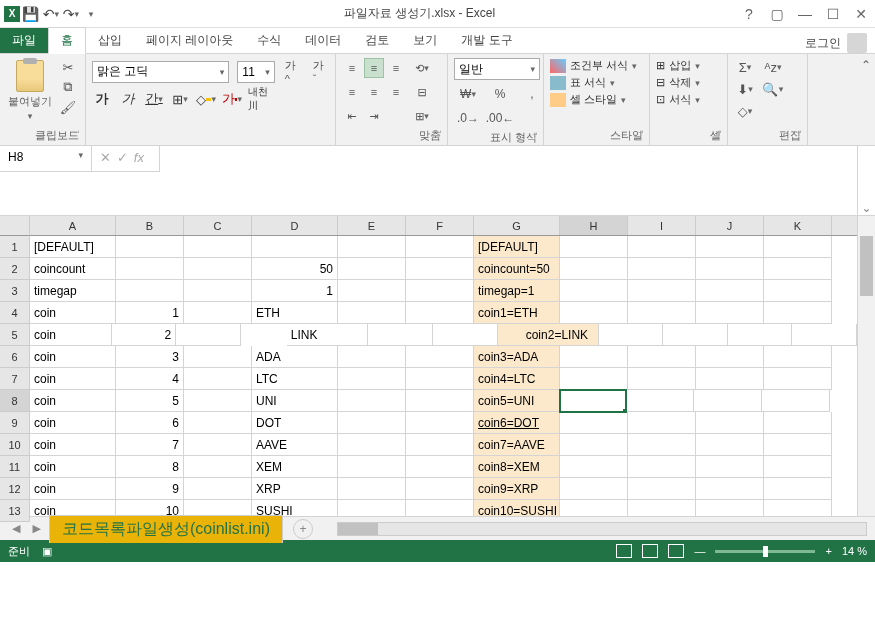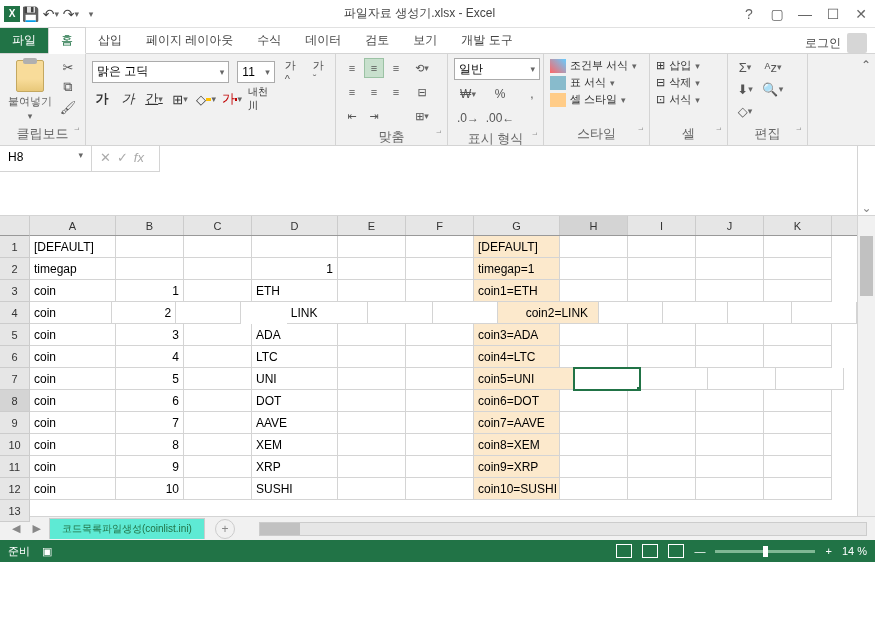--- a/index.html
+++ b/index.html
@@ -17,21 +17,21 @@
 .tab { padding: 4px 12px; font-size: 12px; color: #444; cursor: pointer; }
 .tab.file { background: #217346; color: #fff; }
 .tab.active { background: #fff; border: 1px solid #d4d4d4; border-bottom: 1px solid #fff; margin-bottom: -1px; color: #217346; }
 .tabs-right { margin-left: auto; display: flex; align-items: center; padding-right: 8px; gap: 6px; }
 .login { color: #444; font-size: 12px; }
 .avatar-icon { width: 20px; height: 20px; background: #d6d6d6; border-radius: 2px; }
 
 .ribbon { height: 92px; background: #f1f1f1; display: flex; border-bottom: 1px solid #d4d4d4; }
 .ribbon-group { border-right: 1px solid #d4d4d4; display: flex; flex-direction: column; padding: 4px 6px 2px 6px; }
 .ribbon-group-body { flex: 1; display: flex; align-items: flex-start; gap: 4px; }
-.ribbon-group-label { text-align: center; font-size: 13px; color: #666; padding-top: 2px; position: relative; }
+.ribbon-group-label { text-align: right; font-size: 11px; color: #666; padding-top: 2px; position: relative; }
 .ribbon-group-label::after { content: "⌐"; position: absolute; right: 0; font-size: 9px; color: #999; transform: rotate(180deg); }
 
 .clipboard-body { display: flex; gap: 4px; }
 .paste-btn { display: flex; flex-direction: column; align-items: center; gap: 2px; padding: 2px; font-size: 11px; color: #666; }
 .paste-icon { width: 28px; height: 32px; background: linear-gradient(#f8dc9a 60%, #e8c87a); border: 1px solid #c4a860; border-radius: 2px; position: relative; }
 .paste-icon::before { content: ""; position: absolute; top: -3px; left: 6px; width: 14px; height: 6px; background: #b0b0b0; border-radius: 2px; }
 .clip-small { display: flex; flex-direction: column; gap: 2px; }
 .clip-small .ci { width: 20px; height: 18px; display: flex; align-items: center; justify-content: center; font-size: 13px; color: #555; }
 
 .font-body { display: flex; flex-direction: column; gap: 4px; }
@@ -89,21 +89,21 @@
 .cell.right { justify-content: flex-end; }
 .cell.hl { background: #fce9cc; }
 .cell.selected { border: 2px solid #217346; margin: -1px; z-index: 2; background: #fff; position: relative; }
 .cell.selected::after { content: ""; position: absolute; bottom: -3px; right: -3px; width: 5px; height: 5px; background: #217346; }
 
 .scroll-v { width: 18px; background: #f1f1f1; border-left: 1px solid #d4d4d4; position: relative; }
 .scroll-v::before { content: ""; position: absolute; top: 20px; left: 2px; right: 2px; height: 60px; background: #c1c1c1; }
 
 .sheet-tabs { height: 24px; display: flex; align-items: center; border-top: 1px solid #d4d4d4; background: #f1f1f1; padding: 0 8px; gap: 4px; }
 .st-nav { color: #888; font-size: 11px; padding: 0 4px; }
-.st-tab { background: #5eead4; border: 1px solid #ccc; border-bottom: none; padding: 3px 12px; font-size: 10px; color: #217346; }
+.st-tab { background: #eab308; border: 1px solid #ccc; border-bottom: none; padding: 3px 12px; font-size: 16px; color: #217346; }
 .st-add { width: 20px; height: 20px; border: 1px solid #ccc; border-radius: 10px; display: flex; align-items: center; justify-content: center; color: #888; margin-left: 6px; }
 .st-scroll { flex: 1; height: 14px; background: #e6e6e6; margin-left: 20px; border: 1px solid #ccc; position: relative; }
 .st-scroll::before { content: ""; position: absolute; left: 0; top: 0; bottom: 0; width: 40px; background: #c1c1c1; }
 
 .statusbar { height: 22px; background: #217346; color: #fff; display: flex; align-items: center; padding: 0 8px; font-size: 11px; }
 .sb-left { display: flex; gap: 12px; align-items: center; }
 .sb-right { margin-left: auto; display: flex; gap: 10px; align-items: center; }
 .sb-icon { width: 16px; height: 14px; border: 1px solid #fff; }
 .zoom-slider { width: 100px; height: 3px; background: #7fb894; position: relative; }
 .zoom-slider::before { content: ""; position: absolute; left: 48px; top: -4px; width: 5px; height: 11px; background: #fff; }
@@ -350,20 +350,33 @@
           <div class="cell" style="width: 86px;"></div>
           <div class="cell" style="width: 68px;"></div>
           <div class="cell" style="width: 68px;"></div>
           <div class="cell hl" style="width: 86px;">[DEFAULT]</div>
           <div class="cell" style="width: 68px;"></div>
           <div class="cell" style="width: 68px;"></div>
           <div class="cell" style="width: 68px;"></div>
           <div class="cell" style="width: 68px;"></div>
         </div>
         <div class="grid-row">
+          <div class="cell" style="width: 86px;">coincount</div>
+          <div class="cell" style="width: 68px;"></div>
+          <div class="cell" style="width: 68px;"></div>
+          <div class="cell right" style="width: 86px;">50</div>
+          <div class="cell" style="width: 68px;"></div>
+          <div class="cell" style="width: 68px;"></div>
+          <div class="cell hl" style="width: 86px;">coincount=50</div>
+          <div class="cell" style="width: 68px;"></div>
+          <div class="cell" style="width: 68px;"></div>
+          <div class="cell" style="width: 68px;"></div>
+          <div class="cell" style="width: 68px;"></div>
+        </div>
+        <div class="grid-row">
           <div class="cell" style="width: 86px;">timegap</div>
           <div class="cell" style="width: 68px;"></div>
           <div class="cell" style="width: 68px;"></div>
           <div class="cell right" style="width: 86px;">1</div>
           <div class="cell" style="width: 68px;"></div>
           <div class="cell" style="width: 68px;"></div>
           <div class="cell hl" style="width: 86px;">timegap=1</div>
           <div class="cell" style="width: 68px;"></div>
           <div class="cell" style="width: 68px;"></div>
           <div class="cell" style="width: 68px;"></div>
@@ -421,34 +434,34 @@
           <div class="cell" style="width: 68px;"></div>
           <div class="cell" style="width: 68px;"></div>
         </div>
         <div class="grid-row">
           <div class="cell" style="width: 86px;">coin</div>
           <div class="cell right" style="width: 68px;">5</div>
           <div class="cell" style="width: 68px;"></div>
           <div class="cell" style="width: 86px;">UNI</div>
           <div class="cell" style="width: 68px;"></div>
           <div class="cell" style="width: 68px;"></div>
-          <div class="cell hl" style="width: 100px;">coin5=UNI</div>
+          <div class="cell hl" style="width: 86px;">coin5=UNI</div>
           <div class="cell selected" style="width: 68px;"></div>
           <div class="cell" style="width: 68px;"></div>
           <div class="cell" style="width: 68px;"></div>
           <div class="cell" style="width: 68px;"></div>
         </div>
         <div class="grid-row">
           <div class="cell" style="width: 86px;">coin</div>
           <div class="cell right" style="width: 68px;">6</div>
           <div class="cell" style="width: 68px;"></div>
           <div class="cell" style="width: 86px;">DOT</div>
           <div class="cell" style="width: 68px;"></div>
           <div class="cell" style="width: 68px;"></div>
-          <div class="cell hl" style="width: 86px;">coin6=DOT</div>
+          <div class="cell hl" style="width: 86px; text-decoration: underline;">coin6=DOT</div>
           <div class="cell" style="width: 68px;"></div>
           <div class="cell" style="width: 68px;"></div>
           <div class="cell" style="width: 68px;"></div>
           <div class="cell" style="width: 68px;"></div>
         </div>
         <div class="grid-row">
           <div class="cell" style="width: 86px;">coin</div>
           <div class="cell right" style="width: 68px;">7</div>
           <div class="cell" style="width: 68px;"></div>
           <div class="cell" style="width: 86px;">AAVE</div>

